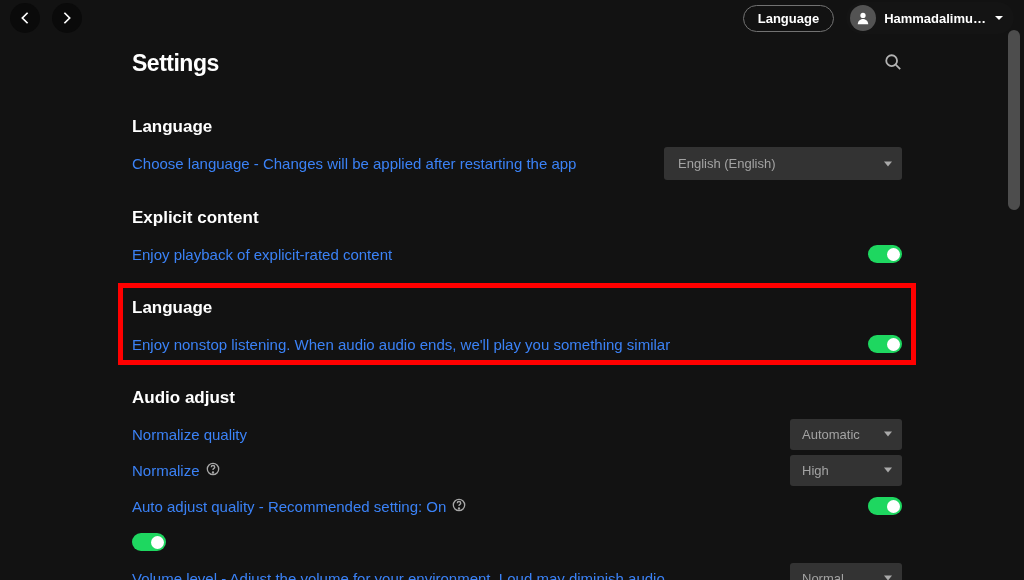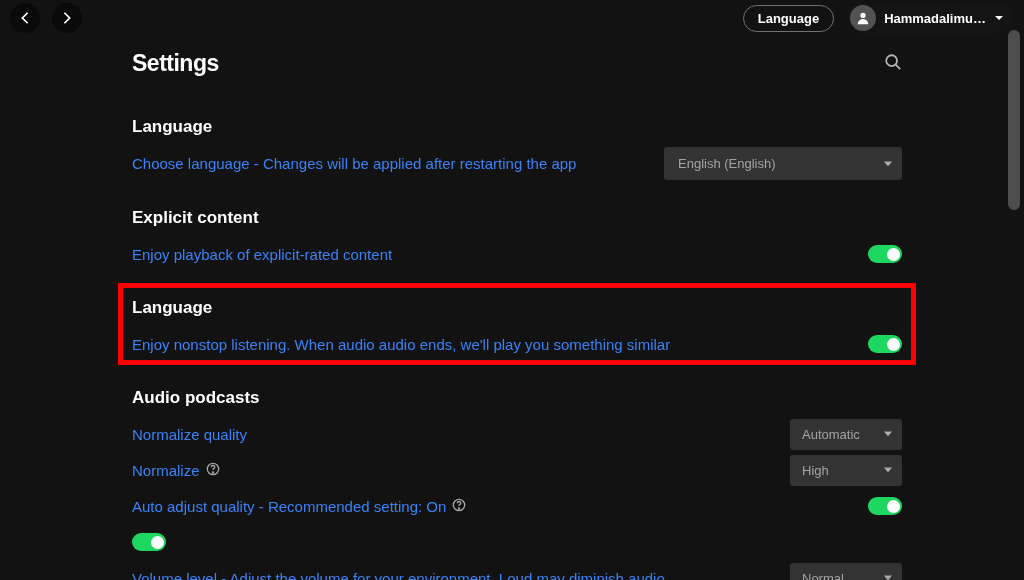--- a/index.html
+++ b/index.html
@@ -213,21 +213,21 @@
 
   <div class="section" style="position:relative;">
     <div class="section-title">Language</div>
     <div class="row">
       <div class="row-label">Enjoy nonstop listening. When audio audio ends, we'll play you something similar</div>
       <div class="toggle"></div>
     </div>
   </div>
 
   <div class="section">
-    <div class="section-title">Audio podcasts</div>
+    <div class="section-title">Audio adjust</div>
     <div class="row">
       <div class="row-label">Normalize quality</div>
       <div class="select-wrap"><select class="select"><option>Automatic</option></select></div>
     </div>
     <div class="row">
       <div class="row-label">
         <span>Normalize</span>
         <span class="help"><svg viewBox="0 0 16 16">
               <circle cx="8" cy="8" r="6.5"></circle>
               <path d="M6 6c0-1.1.9-2 2-2s2 .9 2 2c0 1-1 1.2-1.5 1.7-.3.3-.5.6-.5 1.3"></path>

